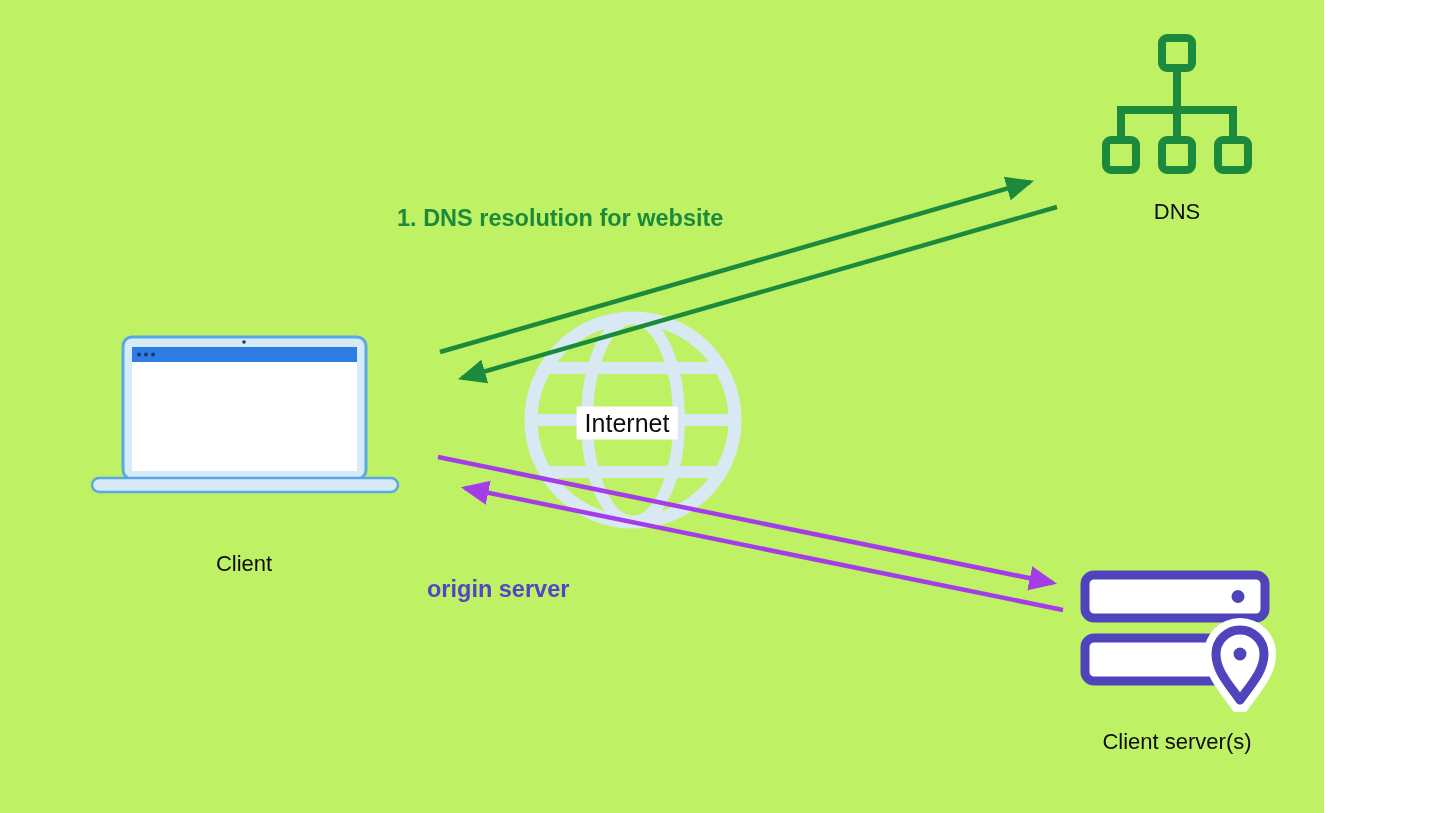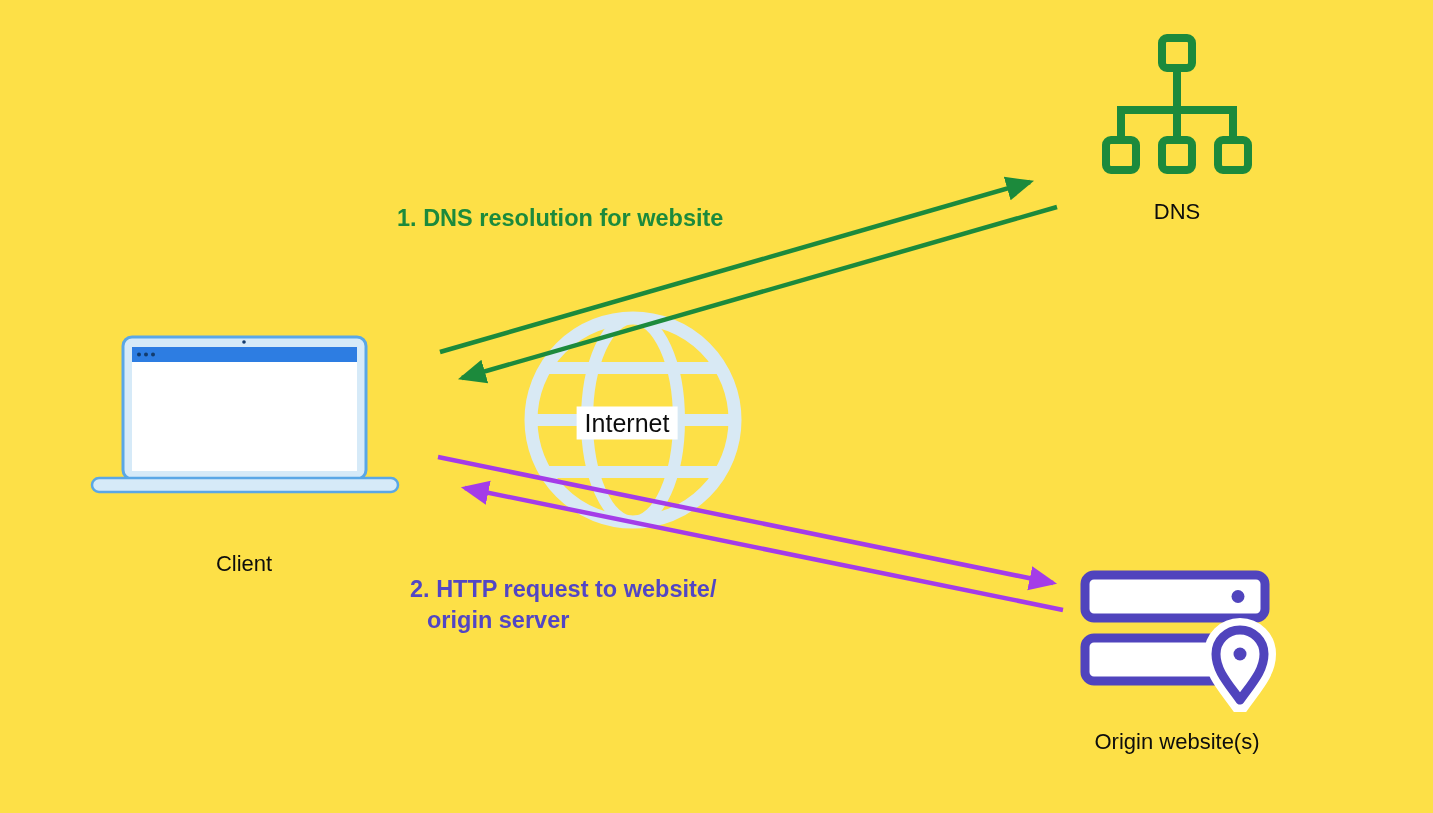--- a/index.html
+++ b/index.html
@@ -1,20 +1,20 @@
 <!DOCTYPE html>
 <html><head>
 <meta charset="utf-8">
 <style>
   html, body { margin: 0; padding: 0; background: #ffffff; }
   .canvas {
     position: relative;
-    width: 1433px;
+    width: 1324px;
     height: 813px;
-    background: #fde047;
+    background: #bef264;
     font-family: "Liberation Sans", sans-serif;
     overflow: hidden;
   }
   .abs { position: absolute; }
   .node-label {
     position: absolute;
     transform: translateX(-50%);
     font-weight: 400;
     font-size: 22px;
     color: #0d0d0d;
@@ -100,25 +100,24 @@
     <circle cx="163" cy="34.5" r="6.5" fill="#5044bd"></circle>
     <rect x="10" y="76" width="180" height="43" rx="9" fill="#ffffff" stroke="#5044bd" stroke-width="9"></rect>
     <path d="M165,138 C152,120 141,108 141,92 A24,24 0 1 1 189,92 C189,108 178,120 165,138 Z" fill="#ffffff" stroke="#ffffff" stroke-width="24"></path>
     <path d="M165,138 C152,120 141,108 141,92 A24,24 0 1 1 189,92 C189,108 178,120 165,138 Z" fill="#ffffff" stroke="#5044bd" stroke-width="9" stroke-linejoin="round"></path>
     <circle cx="165" cy="92" r="6.5" fill="#5044bd"></circle>
   </svg>
 
   <div class="annotation annotation-green" style="left:397px; top:203px;">1. DNS resolution for website</div>
 
   <div class="annotation annotation-purple" style="left:410px; top:574px;">
-    <div class="line1">2. HTTP request to website/</div>
     <div class="line2">origin server</div>
   </div>
 
   <div class="node-label" style="left:244px; top:513px;margin-top:38px;">Client</div>
 
   <div class="internet-label" style="left:627px; top:423px;">Internet</div>
 
   <div class="node-label" style="left:1177px; top:199px;">DNS</div>
 
-  <div class="node-label" style="left:1177px; top:729px;">Origin website(s)</div>
+  <div class="node-label" style="left:1177px; top:729px;">Client server(s)</div>
 
 </div>
 
 </body></html>

